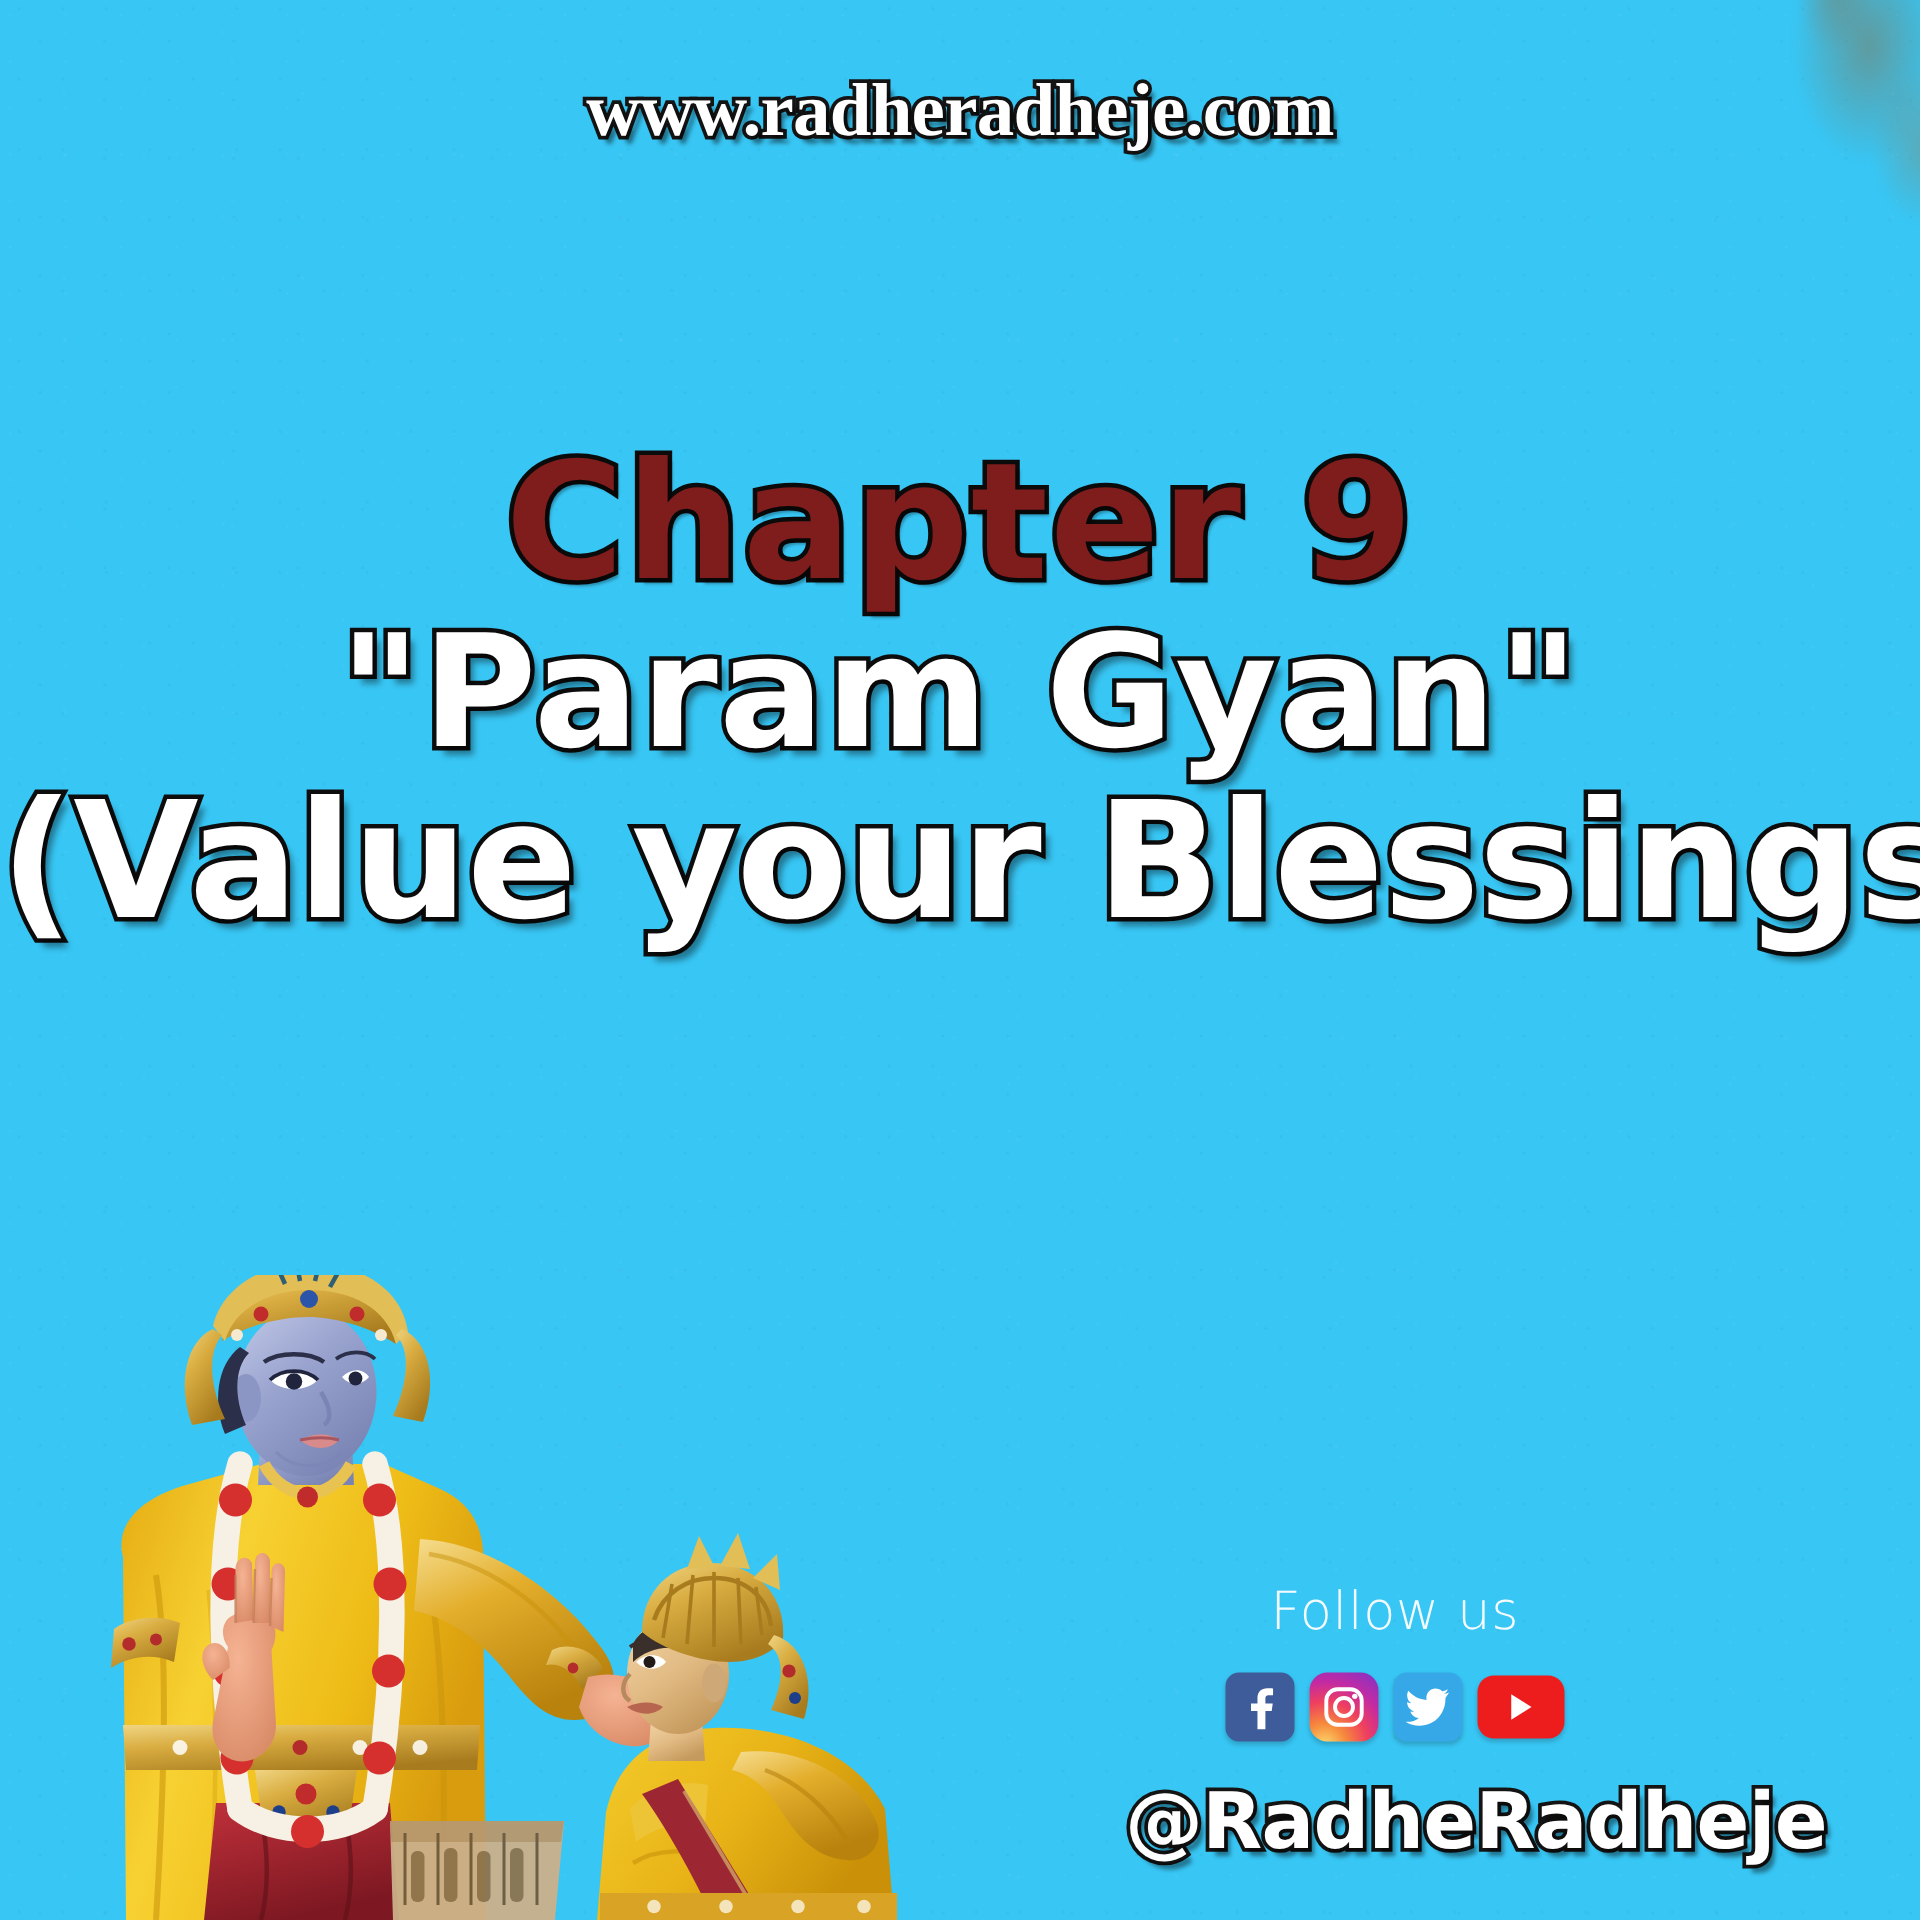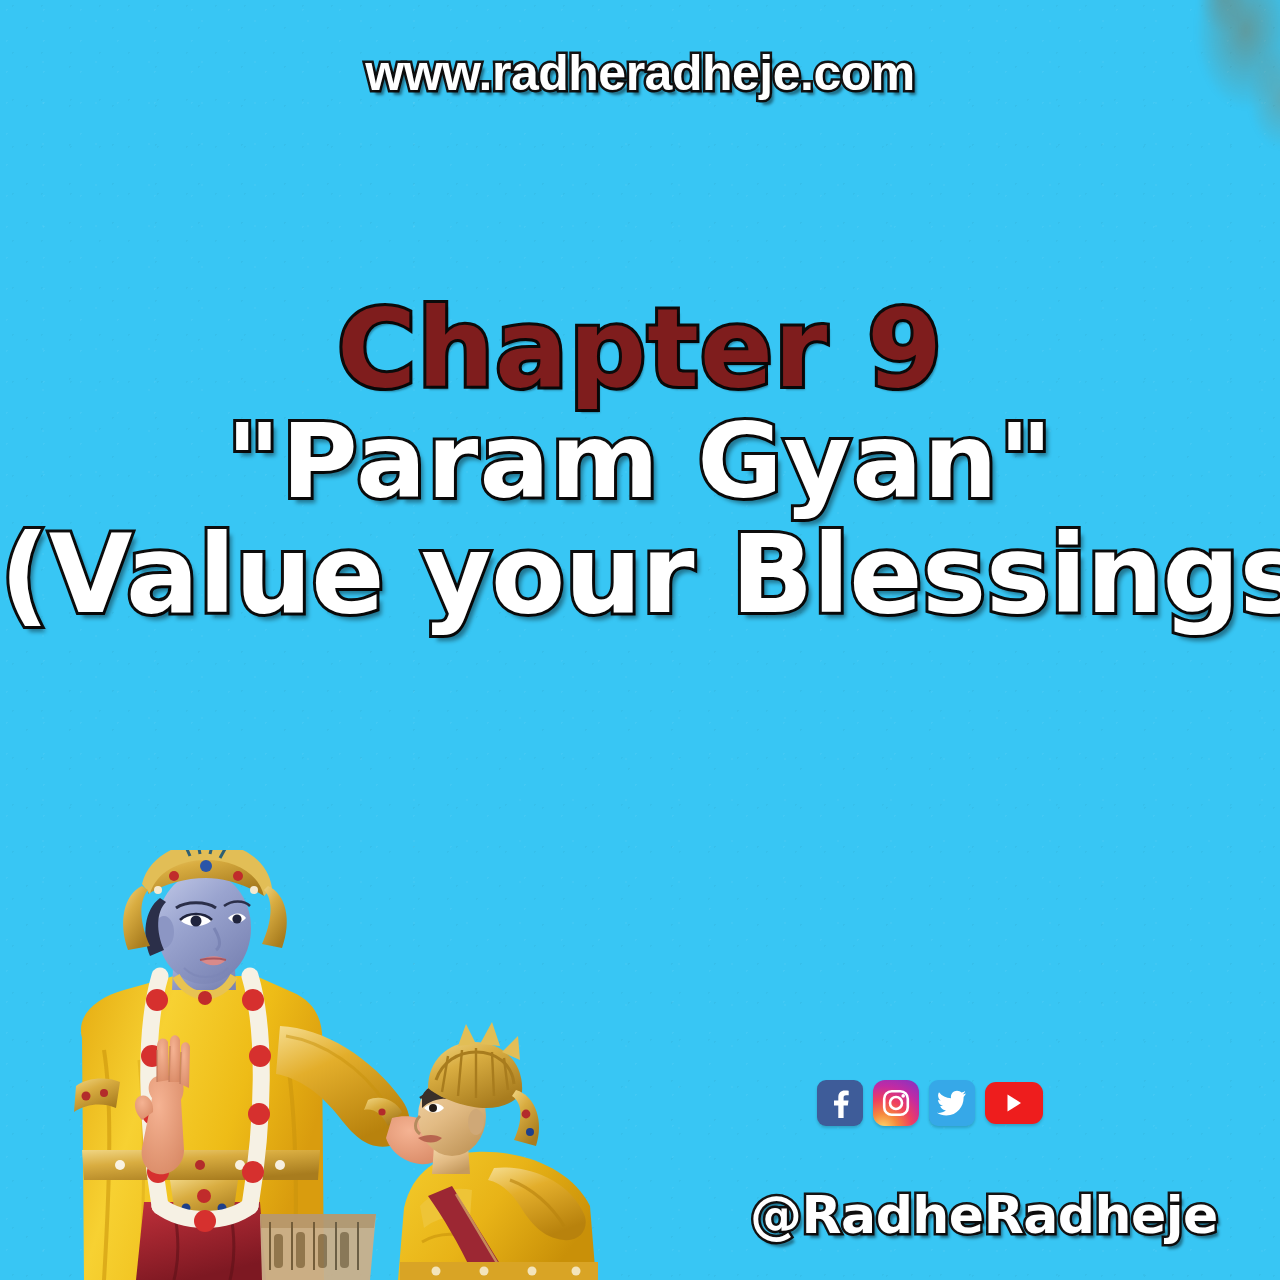--- a/index.html
+++ b/index.html
@@ -45,21 +45,21 @@
     pointer-events: none;
   }
 
   
   .site-url {
     position: absolute;
     top: 44px;
     left: 0;
     width: 1280px;
     text-align: center;
-    font-family: Liberation Sans, sans-serif;
+    font-family: Liberation Serif, serif;
     font-weight: bold;
     font-size: 50px;
     letter-spacing: -0.5px;
     color: #ffffff;
     -webkit-text-stroke: 5px #141414;
     paint-order: stroke fill;
     text-shadow: 4px 5px 3px rgba(0,0,0,0.45);
   }
 
   .headline {
@@ -399,20 +399,21 @@
 
       <path d="M376 412 L574 412 L574 430 L376 430 Z" fill="#d9a425"></path>
       <circle cx="412" cy="421" r="4.5" fill="#f3e4bb"></circle>
       <circle cx="460" cy="421" r="4.5" fill="#f3e4bb"></circle>
       <circle cx="508" cy="421" r="4.5" fill="#f3e4bb"></circle>
       <circle cx="552" cy="421" r="4.5" fill="#f3e4bb"></circle>
     </svg>
   </div>
 
   <div class="follow-block">
+    <div class="follow-label">Follow us</div>
     <div class="social-row">
 
       <a class="social-icon ic-fb">
         <svg width="26" height="30" viewBox="0 0 26 30" aria-hidden="true">
           <path d="M16.6 30V17.6h4.2l0.7-5h-4.9V9.6c0-1.4 0.4-2.4 2.5-2.4h2.6V2.7C21.2 2.6 19.6 2.5 17.8 2.5c-3.9 0-6.5 2.4-6.5 6.7v3.4H7v5h4.3V30h5.3z" fill="#ffffff"></path>
         </svg>
       </a>
 
       <a class="social-icon ic-ig">
         <svg width="30" height="30" viewBox="0 0 30 30" aria-hidden="true">

